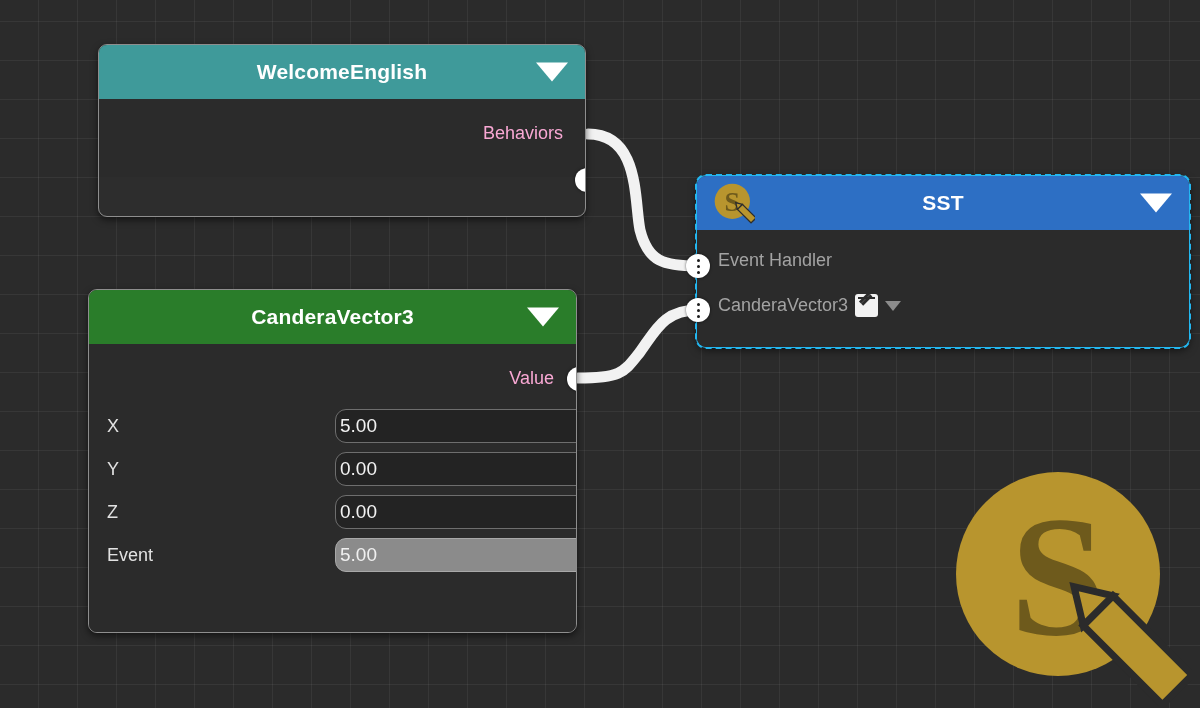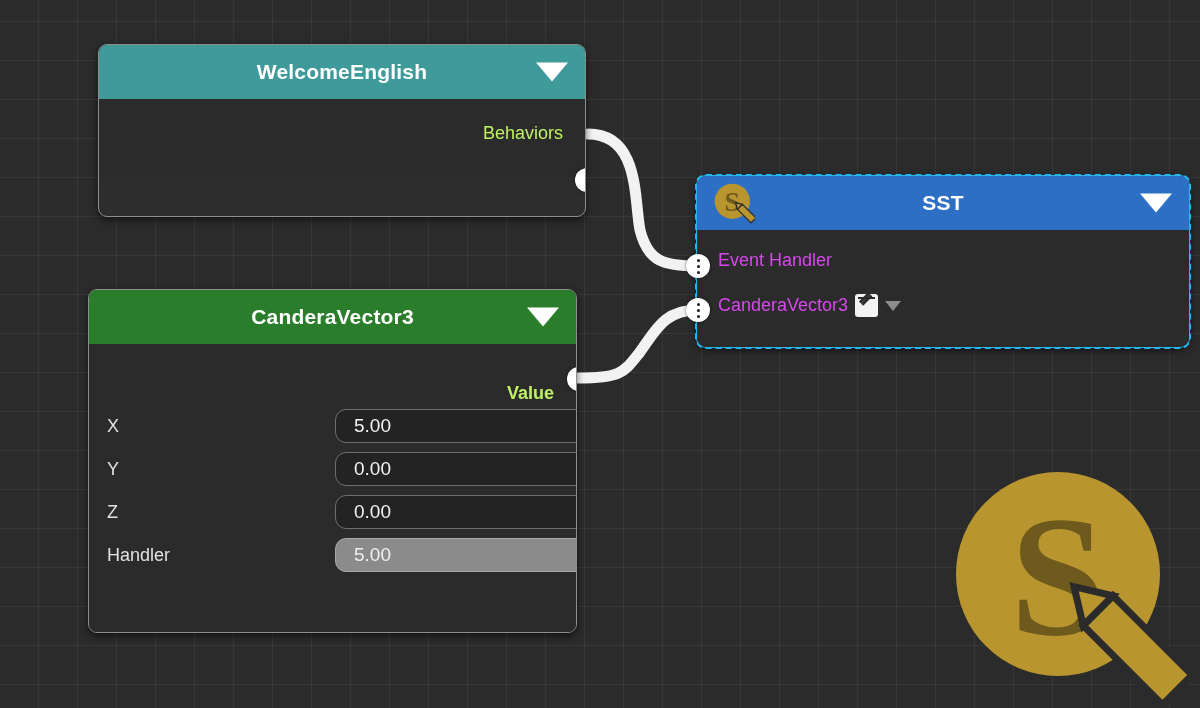--- a/index.html
+++ b/index.html
@@ -80,28 +80,28 @@
     width:3px;height:15px;
     display:flex;flex-direction:column;justify-content:space-between;
   }
   .port-in .dots i{
     display:block;width:3px;height:3px;border-radius:50%;background:#1c1c1c;
   }
 
   
   .out-row{
     position:absolute;
-    color:#bef264;
+    color:#f9a8d4;
     font-size:18px;
     text-align:center;
   }
   .in-row{
     position:absolute;
     display:flex; align-items:center; gap:7px;
-    color:#d946ef;
+    color:#a3a3a3;
     font-size:18px;
     white-space:nowrap;
   }
 
   .edit-icon{
     width:23px;height:23px;
     background:#f2f2f2;
     border-radius:3px;
     position:relative;
     display:inline-block;
@@ -134,21 +134,21 @@
   }
   .field-label{
     position:absolute; left:18px;
     color:#e2e2e2; font-size:18px;
   }
   .field-box{
     position:absolute;
     left:246px; width:253px; height:34px;
     border-radius:11px;
     display:flex; align-items:center;
-    padding-left:18px;
+    padding-left:4px;
     font-size:19px;
   }
   .field-box.editable{
     background:#232323;
     border:1px solid #6e6e6e;
     color:#f2f2f2;
   }
   .field-box.readonly{
     background:#8b8b8b;
     border:1px solid #a8a8a8;
@@ -234,38 +234,38 @@
       <i></i>
     </span>
 </div>
 
 <div class="node" id="node-vector" style="left:88px; top:289px; width:489px; height:344px;">
   <div class="node-header" style="background:#2a7d2a;">
     <span class="title">CanderaVector3</span>
     <span class="caret"></span>
   </div>
   <div class="node-body" style="height:289px;">
-    <div class="out-row" style="right:22px; top:39px;font-weight:bold;">
+    <div class="out-row" style="right:22px; top:24px;">
       <span>Value</span>
     </div>
 
     <div class="field-row" style="top:64px;">
       <span class="field-label">X</span>
       <span class="field-box editable">5.00</span>
     </div>
     <div class="field-row" style="top:107px;">
       <span class="field-label">Y</span>
       <span class="field-box editable">0.00</span>
     </div>
     <div class="field-row" style="top:150px;">
       <span class="field-label">Z</span>
       <span class="field-box editable">0.00</span>
     </div>
     <div class="field-row" style="top:193px;">
-      <span class="field-label">Handler</span>
+      <span class="field-label">Event</span>
       <span class="field-box readonly">5.00</span>
     </div>
   </div>
   <div class="port-out" style="left:478px; top:77px;"></div>
 </div>
 
 <div id="watermark">
   <svg class="logo-svg" viewBox="0 0 244 244" width="244" height="244" aria-hidden="true">
     <circle cx="110" cy="112" r="102" fill="#b8952e"></circle>
     <text x="110" y="172" font-family="'Liberation Serif', serif" font-size="172" font-weight="bold" text-anchor="middle" fill="#6e5a1c">S</text>

